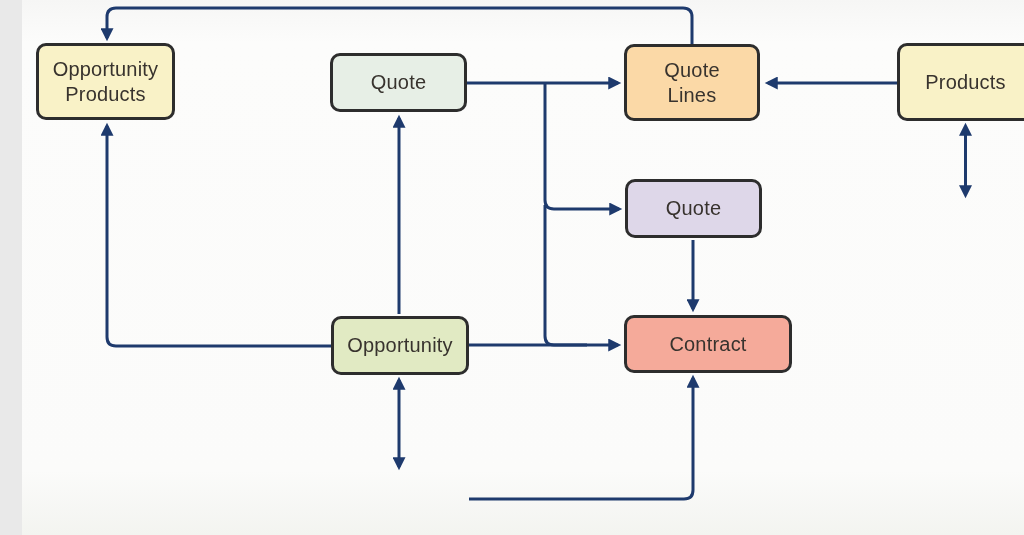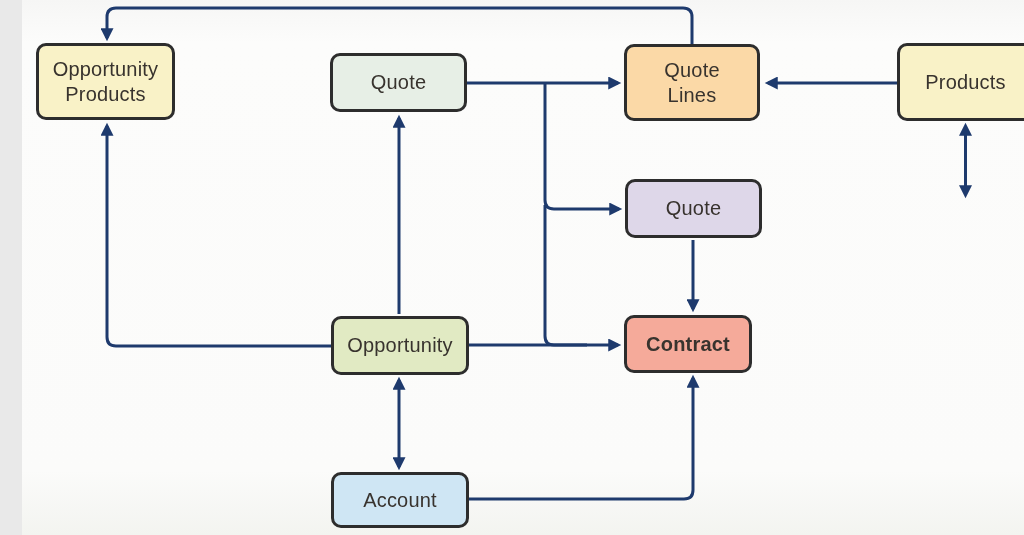--- a/index.html
+++ b/index.html
@@ -89,21 +89,18 @@
 
   <div class="node" style="left: 603px; top: 179px; width: 137px; height: 59px; background-color: rgb(222, 215, 233);">
     <span class="node-label">Quote</span>
   </div>
 
 
   <div class="node" style="left: 309px; top: 316px; width: 138px; height: 59px; background-color: rgb(225, 234, 195);">
     <span class="node-label">Opportunity</span>
   </div>
 
-  <div class="node" style="left: 602px; top: 315px; width: 128px; height: 58px; background-color: rgb(245, 170, 154); font-weight: bold;">
+  <div class="node" style="left: 602px; top: 315px; width: 168px; height: 58px; background-color: rgb(245, 170, 154);">
     <span class="node-label">Contract</span>
   </div>
 
-  <div class="node" style="left: 309px; top: 472px; width: 138px; height: 56px; background-color: rgb(207, 230, 244);">
-    <span class="node-label">Account</span>
-  </div>
 
 </div>
 
 </body></html>

